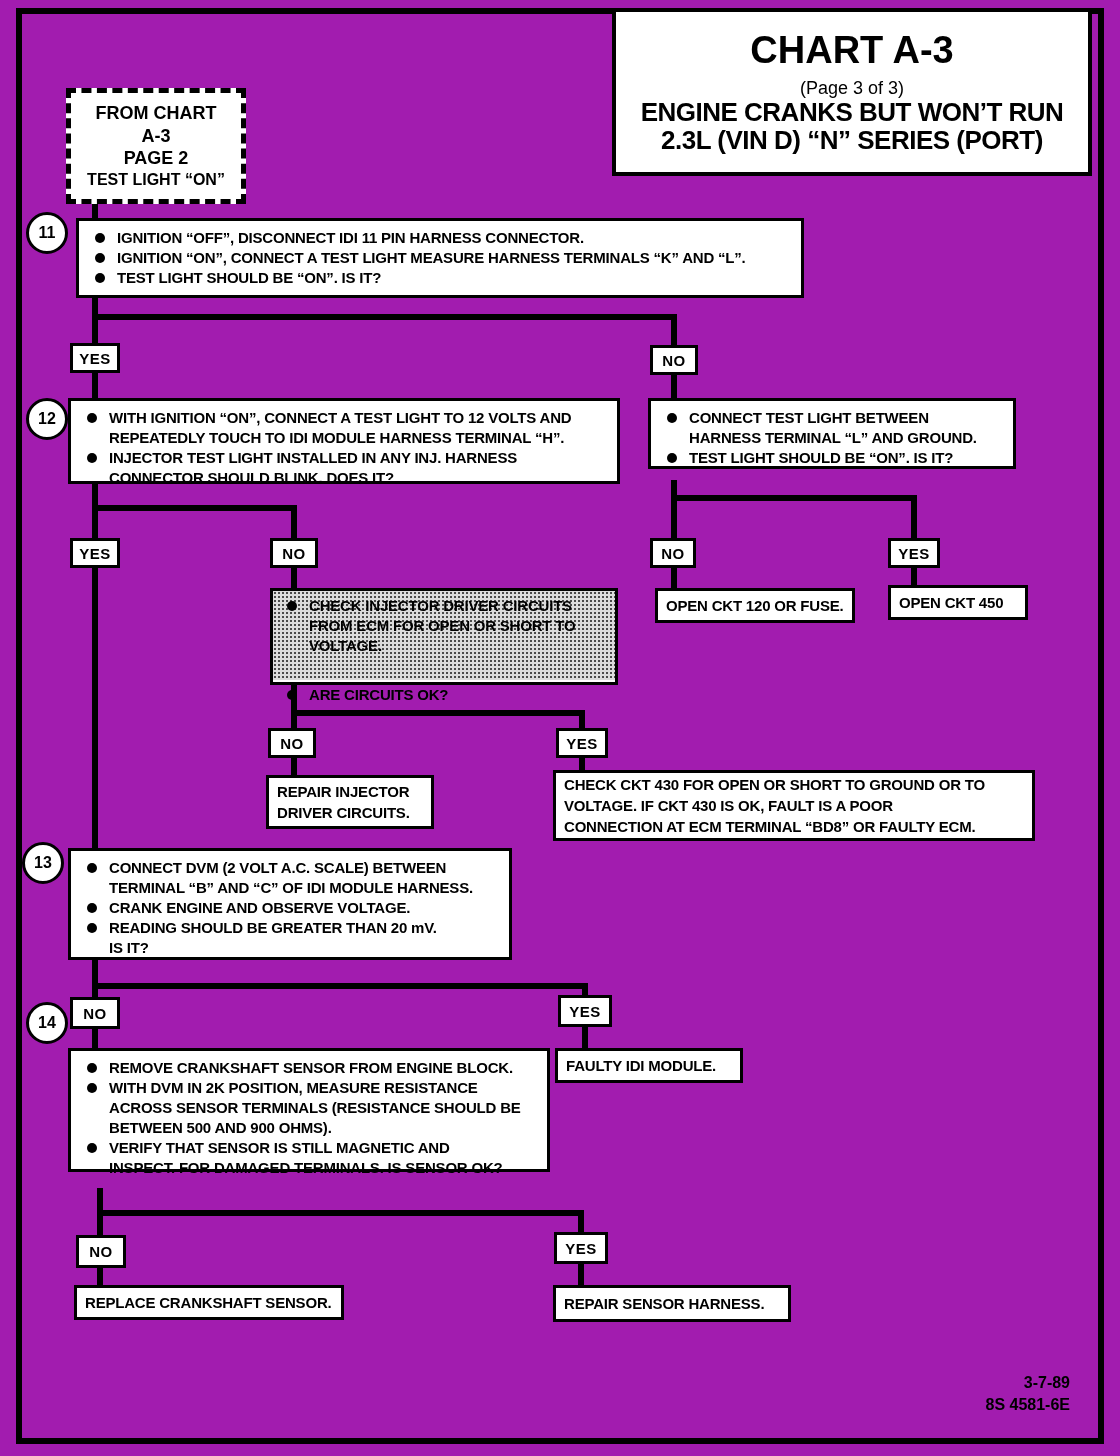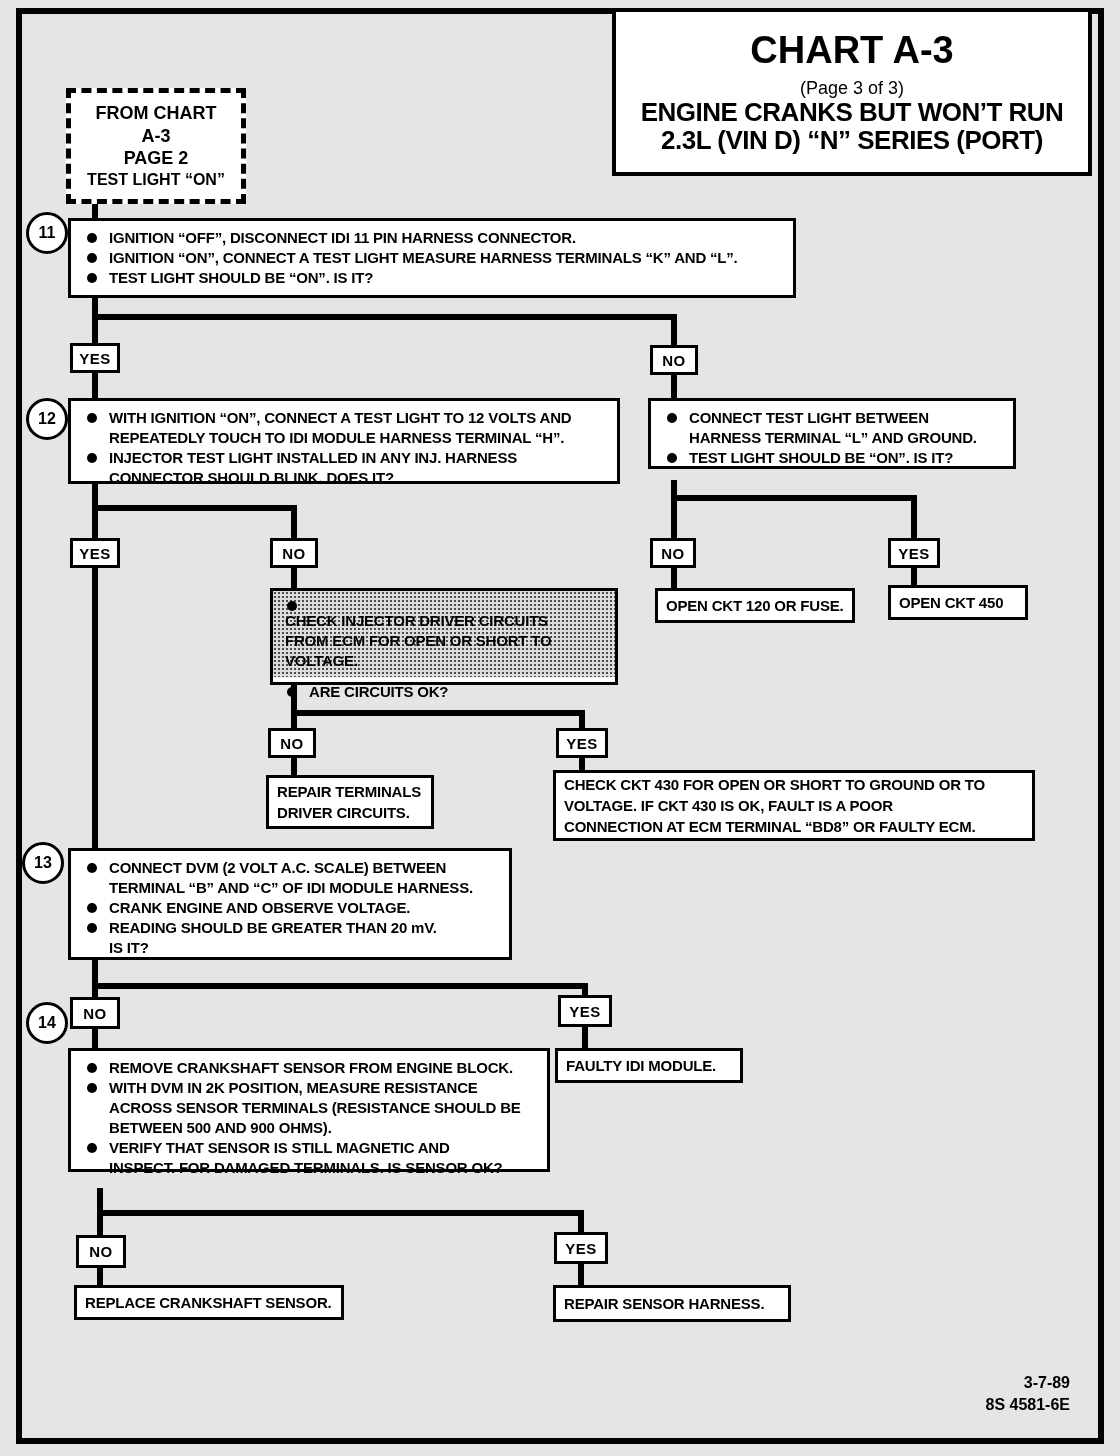--- a/index.html
+++ b/index.html
@@ -1,19 +1,19 @@
 <!DOCTYPE html>
 <html><head>
 <meta charset="utf-8">
 <style>
   html,body{margin:0;padding:0;background:#888;}
   .page{
     position:relative;
     width:1120px;height:1456px;
-    background:#e5e5e5;
+    background:#a21caf;
     font-family:"Liberation Sans", sans-serif;
     color:#000;
     overflow:hidden;
   }
   .outer-border{
     position:absolute;left:16px;top:8px;width:1076px;height:1424px;
     border:6px solid #000;
   }
   .title-box{
     position:absolute;left:612px;top:8px;width:472px;height:160px;
@@ -64,22 +64,21 @@
   .term .btext{line-height:21px;}
   .vline,.hline{position:absolute;background:#000;z-index:1;}
   .vline{width:6px;}
   .hline{height:6px;}
   .shade-box{padding:0;}
   .shade-box .brow{padding:5px 10px 3px 12px;}
   .shade-box .brow.shaded{
     background-color:#dcdcdc;
     background-image:radial-gradient(#4a4a4a 0.9px, rgba(0,0,0,0) 1px);
     background-size:4px 4px;
-    padding-bottom:6px;
-    flex-direction:column;
+    padding-bottom:24px;
   }
   .footer{
     position:absolute;left:900px;top:1372px;width:192px;
     text-align:right;font-size:16px;font-weight:bold;line-height:1.35;
     padding-right:22px;box-sizing:border-box;
   }
 </style>
 </head>
 <body>
 
@@ -96,21 +95,21 @@
   <div class="from-box">
     <div class="from-line">FROM CHART</div>
     <div class="from-line">A-3</div>
     <div class="from-line">PAGE 2</div>
     <div class="from-line-small">TEST LIGHT “ON”</div>
   </div>
 
   <div class="vline" style="left:92px;top:194px;height:24px"></div>
 
   <div class="circle-num" style="left:26px;top:212px">11</div>
-  <div class="box step" style="left:68px;top:218px;width:728px;height:80px">
+  <div class="box step" style="left:76px;top:218px;width:728px;height:80px">
     <div class="brow">
         <span class="bdot"></span>
         <span class="btext">IGNITION “OFF”, DISCONNECT IDI 11 PIN HARNESS CONNECTOR.</span>
       </div>
     <div class="brow">
         <span class="bdot"></span>
         <span class="btext">IGNITION “ON”, CONNECT A TEST LIGHT MEASURE HARNESS TERMINALS “K” AND “L”.</span>
       </div>
     <div class="brow">
         <span class="bdot"></span>
@@ -191,21 +190,21 @@
 
   <div class="vline" style="left:291px;top:685px;height:31px"></div>
   <div class="hline" style="left:291px;top:710px;width:294px"></div>
   <div class="vline" style="left:291px;top:710px;height:18px"></div>
   <div class="vline" style="left:579px;top:710px;height:18px"></div>
   <div class="tag" style="left:268px;top:728px;width:48px;height:30px">NO</div>
   <div class="tag" style="left:556px;top:728px;width:52px;height:30px">YES</div>
   <div class="vline" style="left:291px;top:758px;height:17px"></div>
   <div class="vline" style="left:579px;top:758px;height:12px"></div>
   <div class="term" style="left:266px;top:775px;width:168px;height:54px">
-    <span class="btext">REPAIR TERMINALS
+    <span class="btext">REPAIR INJECTOR
 DRIVER CIRCUITS.</span>
   </div>
   <div class="term" style="left:553px;top:770px;width:482px;height:71px">
     <span class="btext">CHECK CKT 430 FOR OPEN OR SHORT TO GROUND OR TO
 VOLTAGE.  IF CKT 430 IS OK, FAULT IS A POOR
 CONNECTION AT ECM TERMINAL “BD8” OR FAULTY ECM.</span>
   </div>
 
   <div class="circle-num" style="left:22px;top:842px">13</div>
   <div class="box step" style="left:68px;top:848px;width:444px;height:112px">

